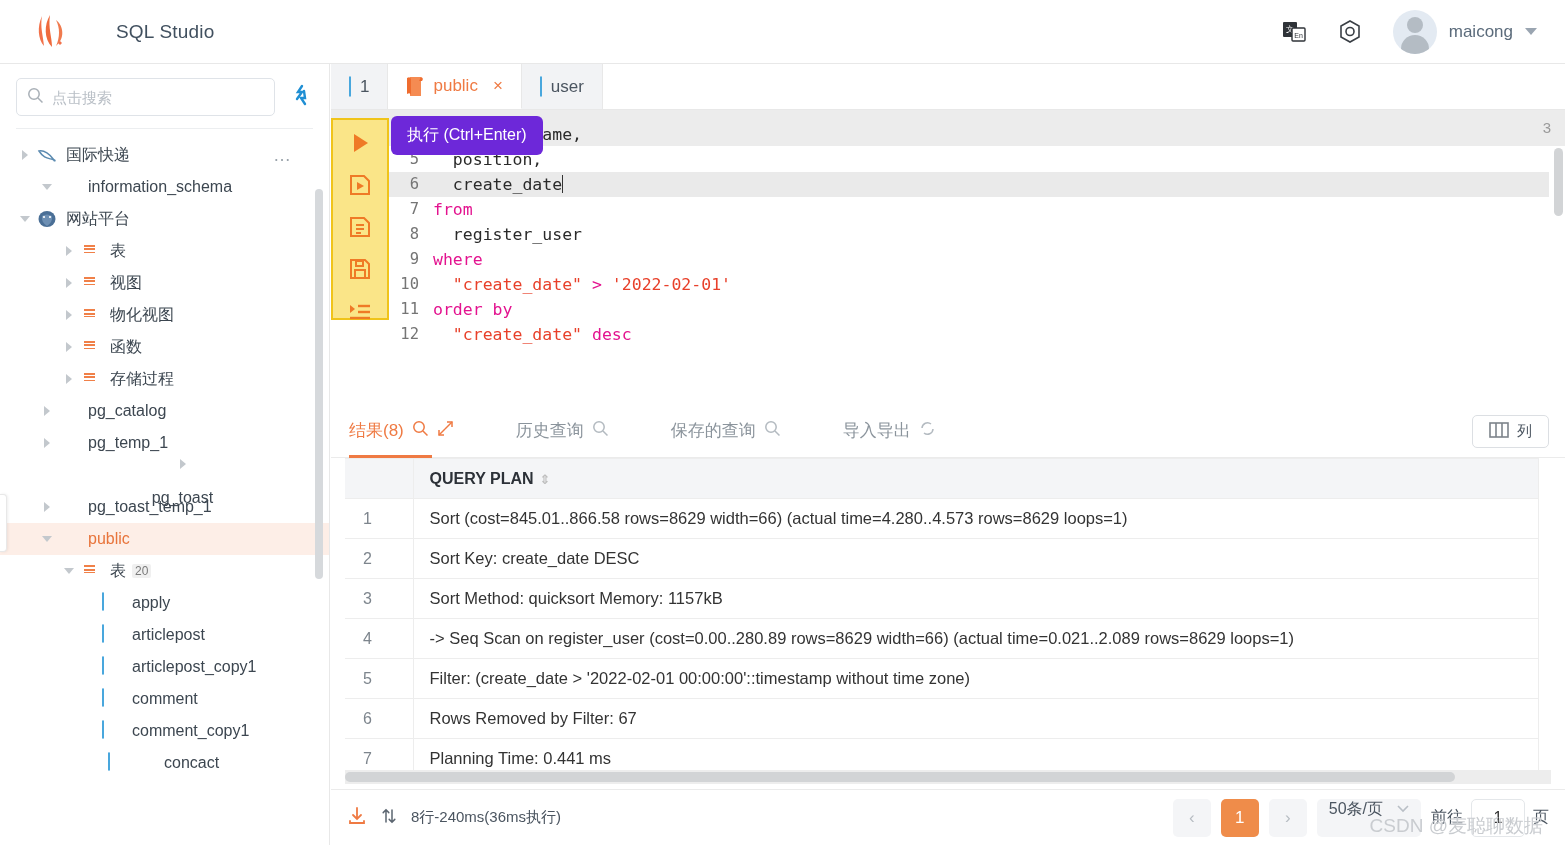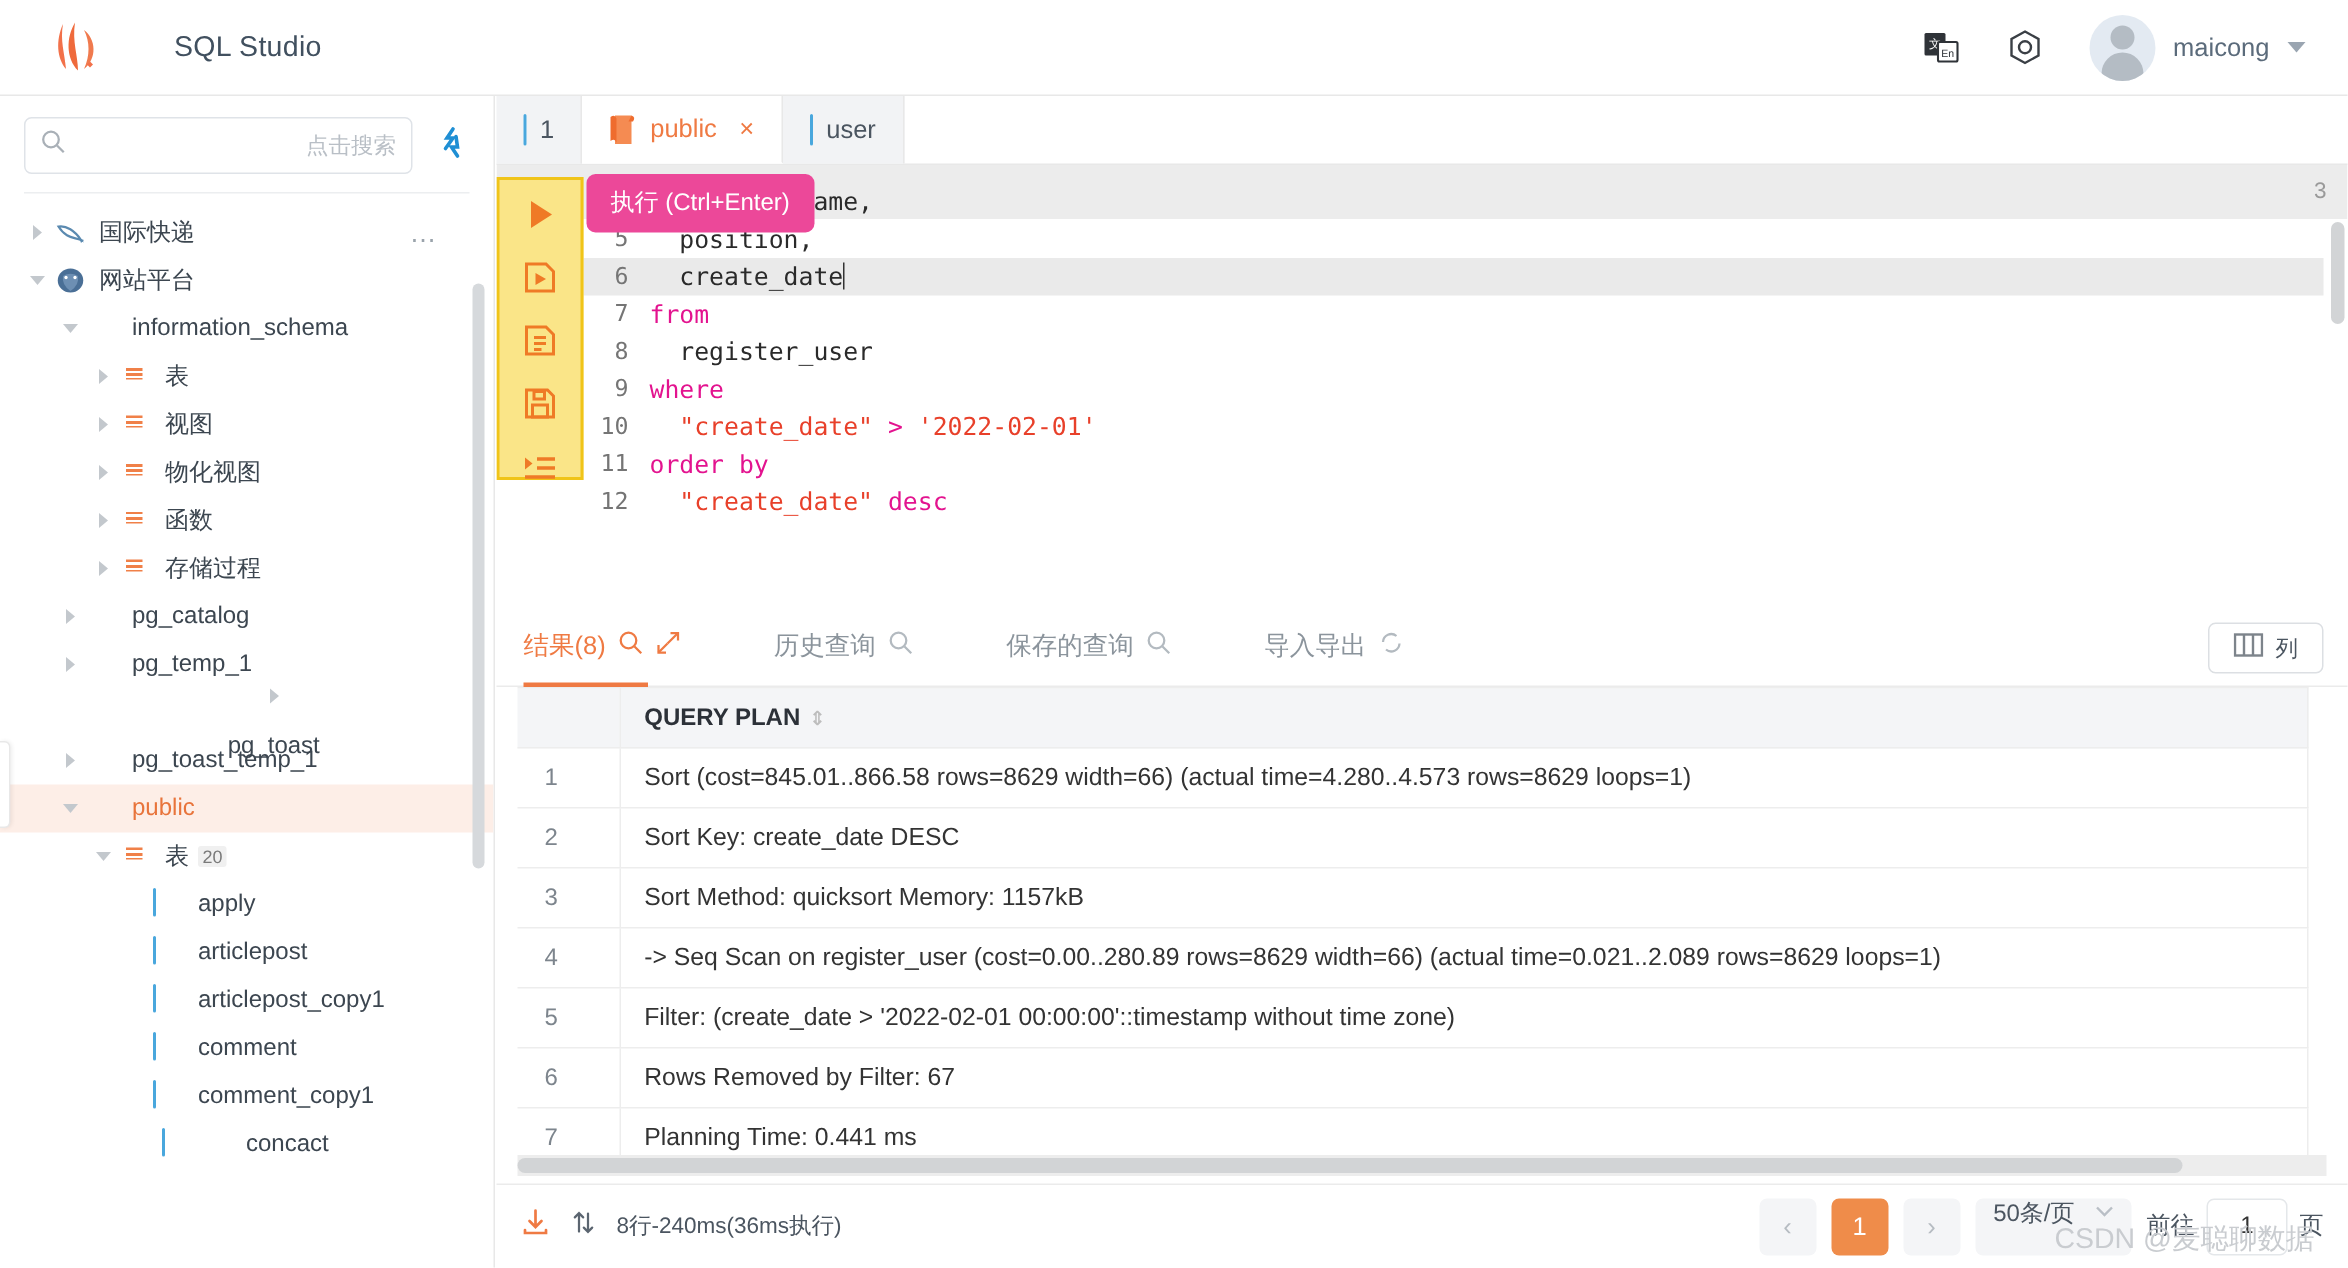--- a/index.html
+++ b/index.html
@@ -53,21 +53,21 @@
   .search-row {
     display: flex; align-items: center; padding: 14px 16px 12px 16px; gap: 14px;
   }
   .search-box {
     flex: 1; height: 38px; border: 1px solid #dfe3e8; border-radius: 5px;
     display: flex; align-items: center; padding: 0 10px; gap: 8px;
     background: #fff;
   }
   .search-box input {
     border: 0; outline: 0; font-size: 15px; color: #333; width: 100%;
-    background: transparent; font-family: inherit; text-align: right;
+    background: transparent; font-family: inherit;
   }
   .search-box input::placeholder { color: #b9bfc6; }
   .refresh-btn { cursor: pointer; flex: none; }
   .side-divider { height: 1px; background: #eceef0; margin: 0 16px; }
 
   .tree { padding-top: 10px; position: relative; height: 700px; }
   .tree-row {
     display: flex; align-items: center; height: 32px;
     font-size: 16px; color: #3c4650; cursor: pointer; position: relative;
     white-space: nowrap;
@@ -177,21 +177,21 @@
   }
   .toolbar {
     position: absolute; left: 0; top: 8px; width: 58px; height: 202px;
     background: #fae588; border: 2px solid #f0c419; z-index: 6;
     display: flex; flex-direction: column; align-items: center;
     padding-top: 10px; gap: 16px;
   }
   .tbtn { width: 26px; height: 26px; cursor: pointer; }
   .tooltip {
     position: absolute; left: 60px; top: 6px; z-index: 8;
-    background: #ec4899; color: #fff; font-size: 16px;
+    background: #6d28d9; color: #fff; font-size: 16px;
     padding: 9px 16px; border-radius: 6px; white-space: nowrap;
   }
   .code-area {
     position: absolute; left: 58px; right: 16px; top: 0; bottom: 0;
     font-family: "DejaVu Sans Mono", "Liberation Mono", monospace;
     font-size: 16.5px; line-height: 25px; padding-top: 12px;
   }
   .cline { display: flex; height: 25px; align-items: center; }
   .cline.hl { background: #eaeaea; }
   .gut {
@@ -361,38 +361,38 @@
         <span class="tw">
           <span class="arrow-r"></span>
         </span>
         <span class="ticon"><svg width="22" height="20" viewBox="0 0 22 20">
             <path d="M3 6 C8 5 14 9 18 15 C13 13 8 14 3 6Z" fill="none" stroke="#5b8ab0" stroke-width="1.5"></path>
             <path d="M17 14 l3 1 l-2 2Z" fill="#5b8ab0"></path>
           </svg></span>
         <span class="tlabel">国际快递</span>
         <span class="dots-menu">…</span>
       </div>
+      <div class="tree-row" style="padding-left: 36px;">
+        <span class="tw">
+          <span class="arrow-d"></span>
+        </span>
+        <span class="ticon"><span class="ic-db"></span></span>
+        <span class="tlabel">information_schema</span>
+      </div>
       <div class="tree-row" style="padding-left: 14px;">
         <span class="tw">
           <span class="arrow-d"></span>
         </span>
         <span class="ticon"><svg width="22" height="20" viewBox="0 0 22 20">
             <ellipse cx="11" cy="10" rx="8.5" ry="8" fill="#4a6f96"></ellipse>
             <path d="M6 7 q5 -3 10 0 q1 6 -5 10 q-6 -4 -5 -10Z" fill="#6d8fb3"></path>
             <circle cx="8" cy="8" r="1.1" fill="#fff"></circle>
             <circle cx="14" cy="8" r="1.1" fill="#fff"></circle>
           </svg></span>
         <span class="tlabel">网站平台</span>
-      </div>
-      <div class="tree-row" style="padding-left: 36px;">
-        <span class="tw">
-          <span class="arrow-d"></span>
-        </span>
-        <span class="ticon"><span class="ic-db"></span></span>
-        <span class="tlabel">information_schema</span>
       </div>
       <div class="tree-row" style="padding-left: 58px;">
         <span class="tw">
           <span class="arrow-r"></span>
         </span>
         <span class="ticon"><span class="ic-folder"></span></span>
         <span class="tlabel">表</span>
       </div>
       <div class="tree-row" style="padding-left: 58px;">
         <span class="tw">

